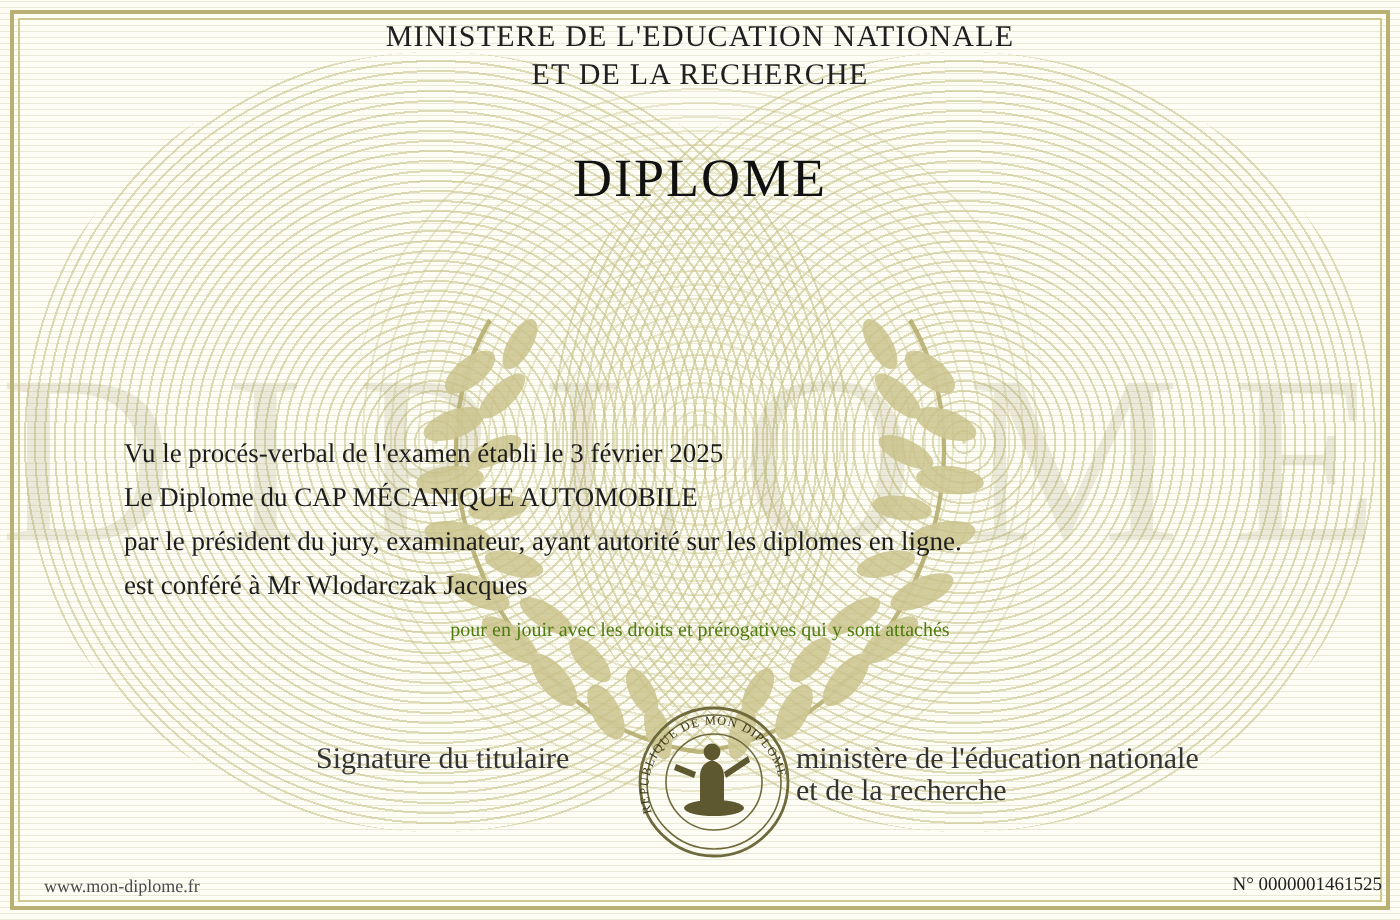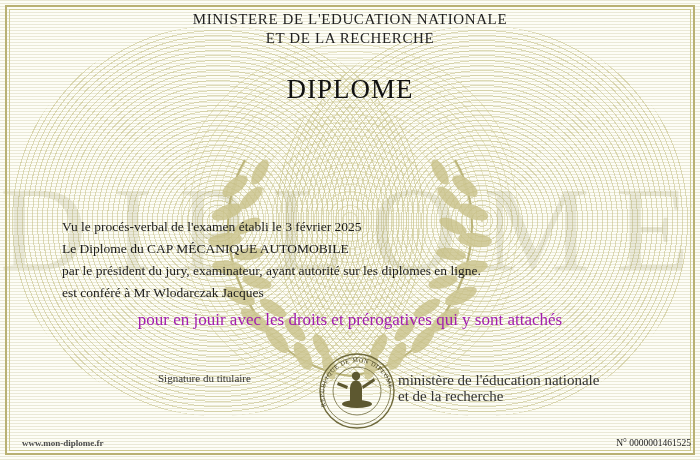--- a/index.html
+++ b/index.html
@@ -139,29 +139,29 @@
     color: #1c1c1c;
     margin-top: 24px;
   }
   .body-block div { white-space: nowrap; }
 
   .enjoy {
     position: absolute;
     left: 0; right: 0;
     top: 310px;
     text-align: center;
-    font-size: 17px;
-    color: #a21caf;
+    font-size: 10px;
+    color: #4d7c0f;
   }
 
   .sig-left {
     position: absolute;
     left: 158px;
     top: 372px;
-    font-size: 11px;
+    font-size: 15px;
     color: #333;
   }
   .sig-right {
     position: absolute;
     left: 398px;
     top: 372px;
     font-size: 15px;
     color: #333;
     line-height: 16px;
   }
@@ -174,21 +174,20 @@
     width: 78px;
     height: 78px;
   }
 
   .footer-left {
     position: absolute;
     left: 22px;
     bottom: 12px;
     font-size: 9px;
     color: #4a4a4a;
-    font-weight: bold;
   }
   .footer-right {
     position: absolute;
     right: 9px;
     bottom: 12px;
     font-size: 9.5px;
     color: #222;
   }
 </style>
 </head>

